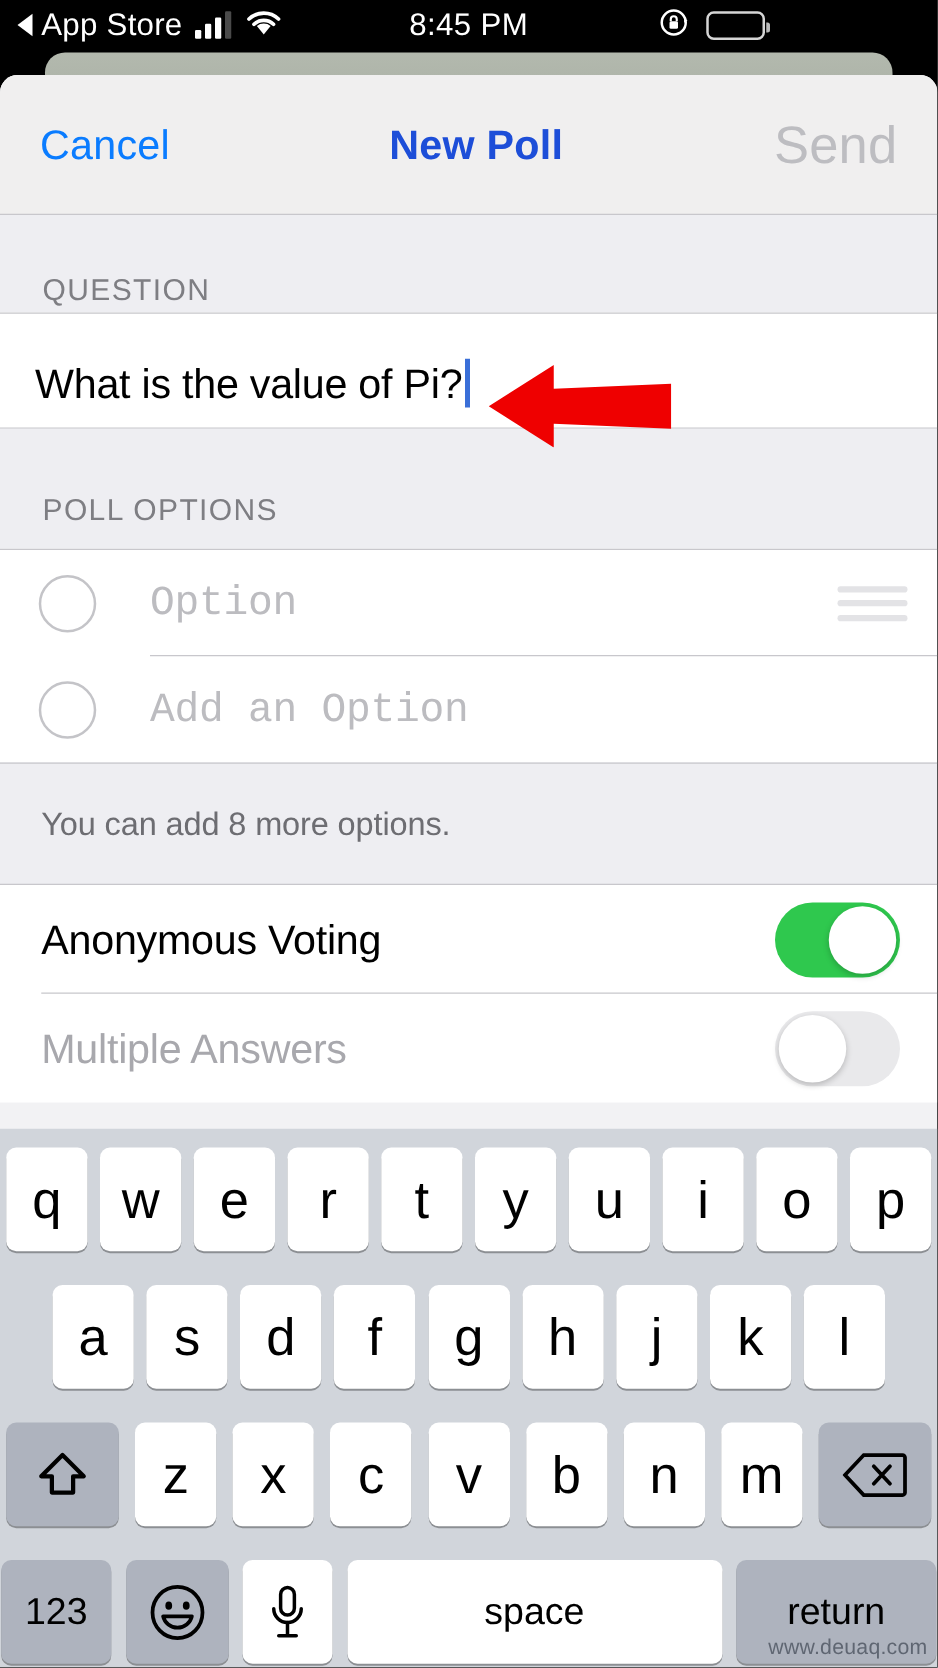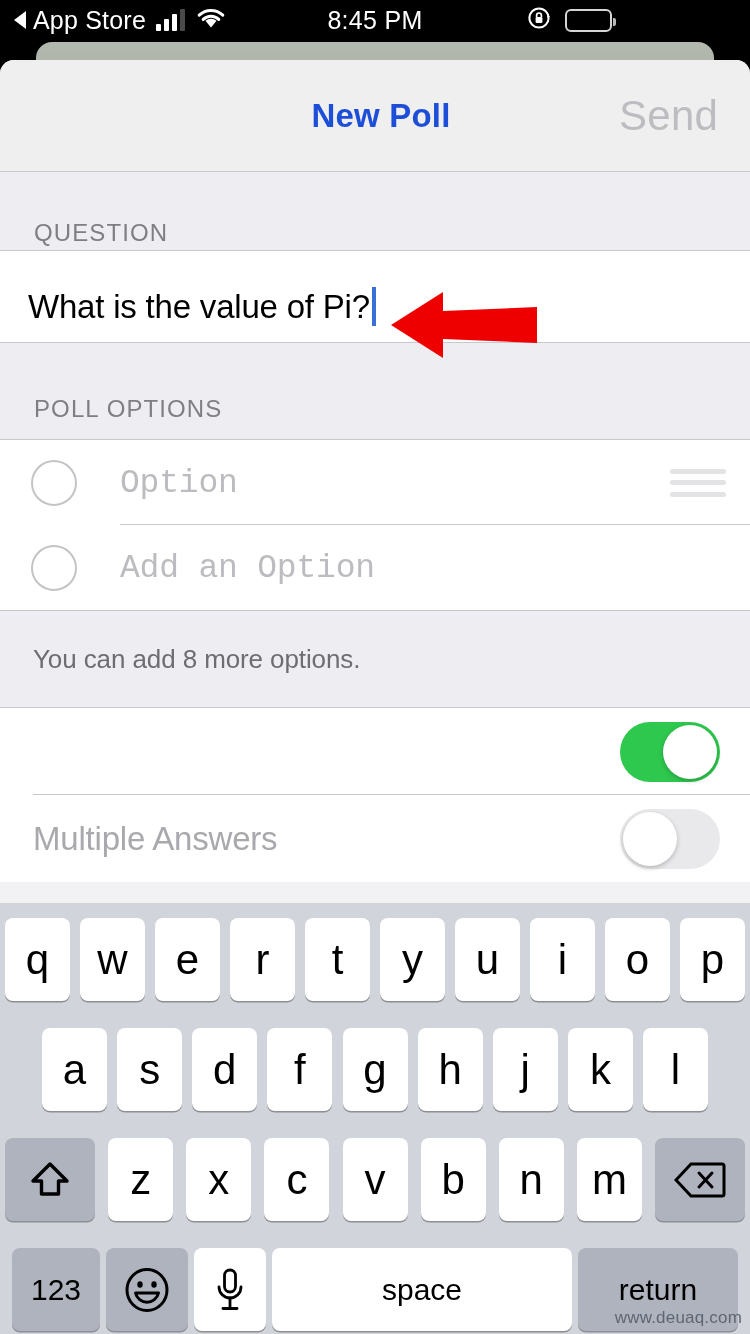--- a/index.html
+++ b/index.html
@@ -183,21 +183,21 @@
 
   
   #keyboard {
     position: absolute; left: 0; top: 903px; width: 750px; height: 431px;
     background: #d1d5db; z-index: 30;
   }
   .kb-row { position: absolute; left: 0; width: 750px; display: flex; }
   #kb-row1 { top: 15px; height: 83px; padding: 0 5px; justify-content: space-between; }
   #kb-row2 { top: 125px; height: 83px; padding: 0 42px; justify-content: space-between; }
   #kb-row3 { top: 235px; height: 83px; padding: 0 5px; justify-content: space-between; }
-  #kb-row4 { top: 345px; height: 83px; padding: 0 12px; justify-content: space-between; }
+  #kb-row4 { top: 345px; height: 83px; padding: 0 1px; justify-content: space-between; }
   .key {
     width: 65px; height: 83px; background: #fff; border-radius: 8px;
     display: flex; align-items: center; justify-content: center;
     font-size: 42px; color: #000;
     box-shadow: 0 1.5px 0 rgba(0,0,0,.33);
     font-weight: 400;
   }
   .key.gray { background: #aeb3be; }
   .key.wide-shift { width: 90px; }
   .key.wide-del { width: 90px; }
@@ -250,20 +250,21 @@
       </span>
       <span class="batt"><span class="batt-fill"></span></span>
     </div>
   </div>
 
   <div id="behind-card"></div>
 
   <div id="sheet">
 
     <div id="nav-bar">
+      <div id="nav-cancel">Cancel</div>
       <div id="nav-title">New Poll</div>
       <div id="nav-send">Send</div>
     </div>
 
     <div class="sec-head" id="sec-question">QUESTION</div>
     <div class="white-block hair-top hair-bottom">
       <div id="question-row">
         <span id="question-text">What is the value of Pi?</span>
           <span id="question-caret"></span>
       </div>
@@ -287,20 +288,21 @@
         <span class="radio"></span>
         <span class="opt-placeholder">Add an Option</span>
       </div>
 
     </div>
 
     <div id="footnote" class="hair-top hair-bottom">You can add 8 more options.</div>
 
     <div class="white-block">
       <div class="sw-row">
+        <span class="sw-label on">Anonymous Voting</span>
         <span class="switch green">
             <span class="knob"></span>
           </span>
         <span class="sw-sep"></span>
       </div>
       <div class="sw-row">
         <span class="sw-label disabled">Multiple Answers</span>
         <span class="switch">
             <span class="knob"></span>
           </span>

